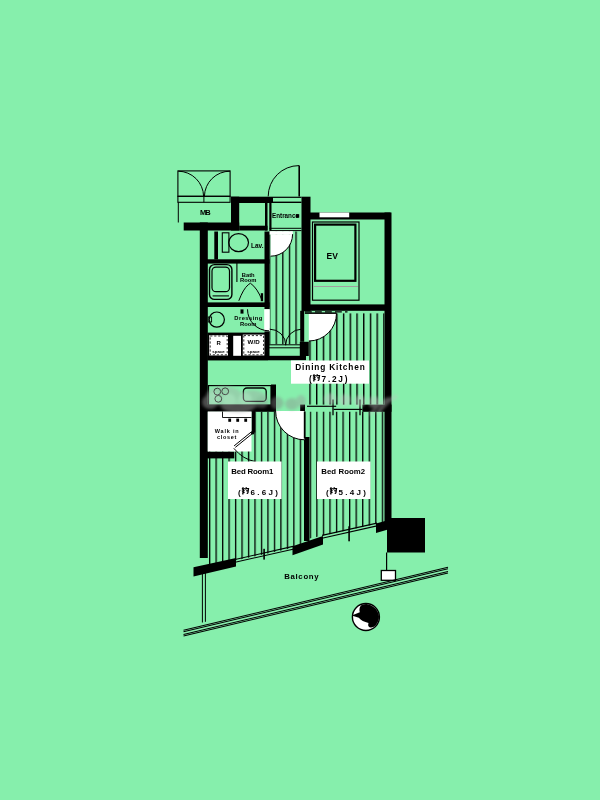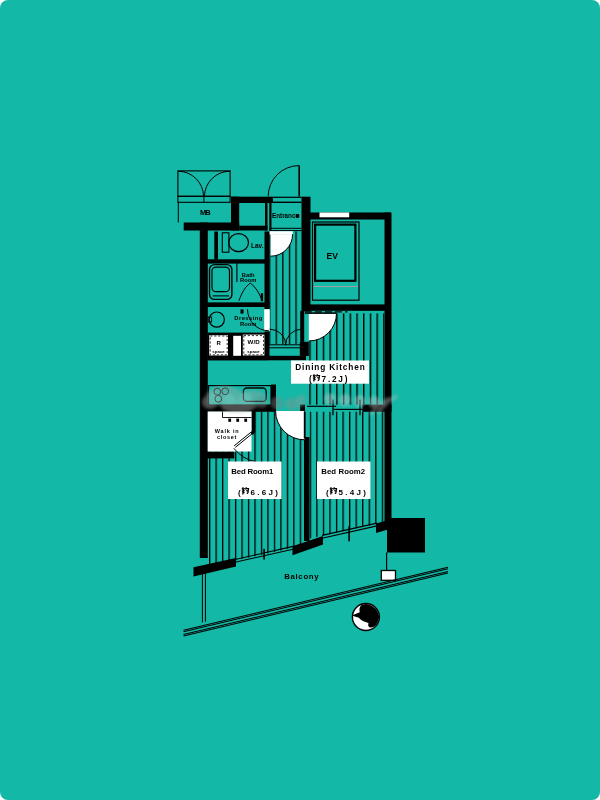--- a/index.html
+++ b/index.html
@@ -1,16 +1,16 @@
 <!DOCTYPE html>
 <html><head>
 <meta charset="utf-8">
 <style>
   html,body{margin:0;padding:0;background:#ffffff;}
-  #canvas{position:relative;width:600px;height:800px;background:#14b8a6;overflow:hidden;border-radius:8px;}
+  #canvas{position:relative;width:600px;height:800px;background:#86efac;overflow:hidden;}
   svg text{font-family:"Liberation Sans",sans-serif;fill:#000;}
 </style>
 </head>
 <body>
 <div id="canvas">
 <svg width="600" height="800" viewBox="0 0 600 800" xmlns="http://www.w3.org/2000/svg">
 <defs>
   <pattern id="hatchCor" patternUnits="userSpaceOnUse" x="269.0" y="0" width="6.6" height="10">
     <rect x="0" y="0" width="1.3" height="10" fill="#000"></rect>
   </pattern>

